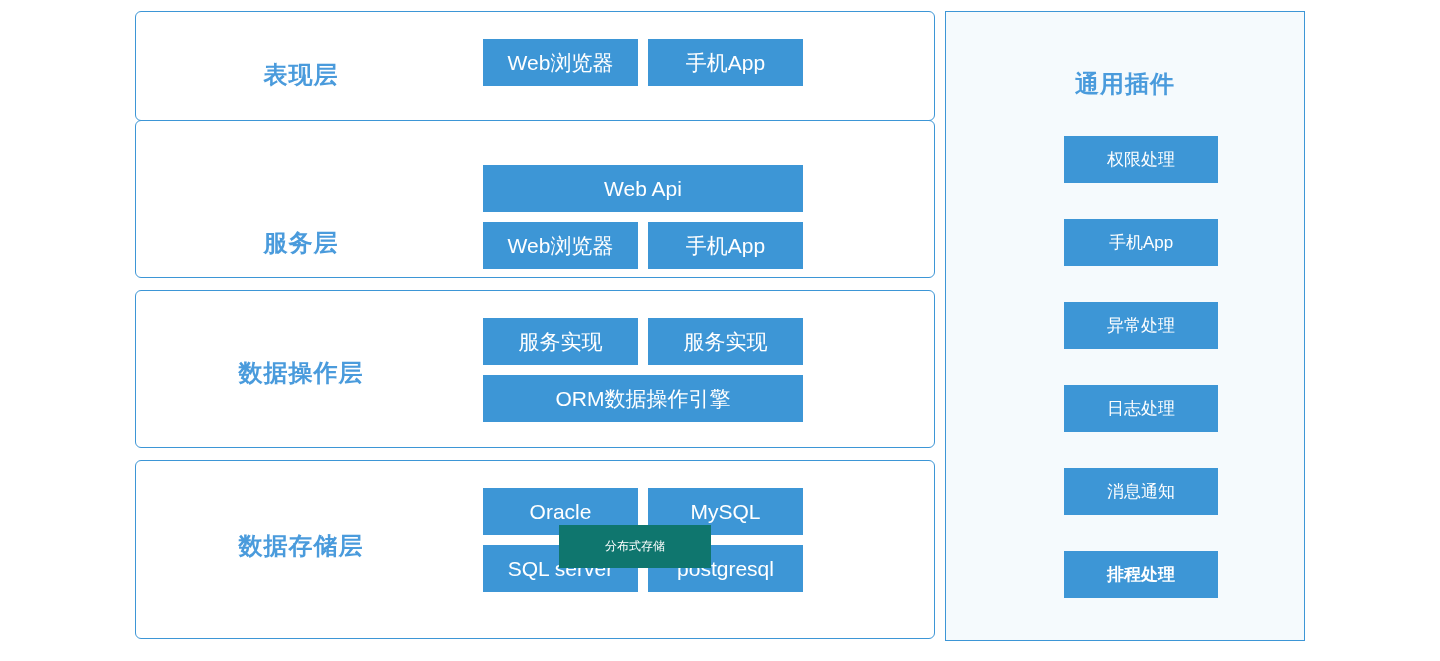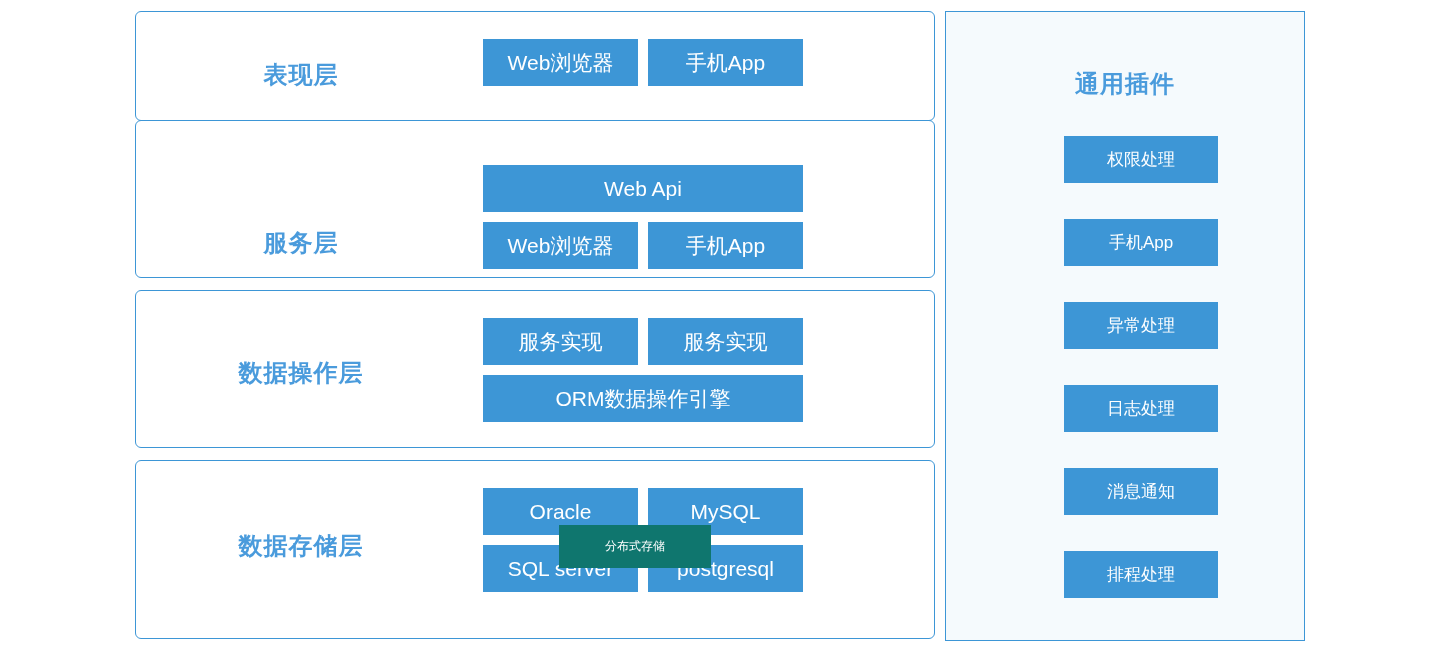--- a/index.html
+++ b/index.html
@@ -123,21 +123,21 @@
     height: 47px;
     margin: 0 auto 36px auto;
     background: #3d96d6;
     color: #ffffff;
     font-size: 17px;
     display: flex;
     align-items: center;
     justify-content: center;
     white-space: nowrap;
   }
-  .plugin-item:last-child { margin-bottom: 0; }
+  .plugin-item:last-child { margin-bottom: 0; font-weight: bold; }
 </style>
 </head>
 <body>
 
 <div id="canvas">
 
   <div class="layer-panel" id="layer-0" style="top:11px; height:110px;">
     <div class="layer-title" style="top:51px;">表现层</div>
     <div class="boxes" style="top:27px;">
       <div class="brow">

